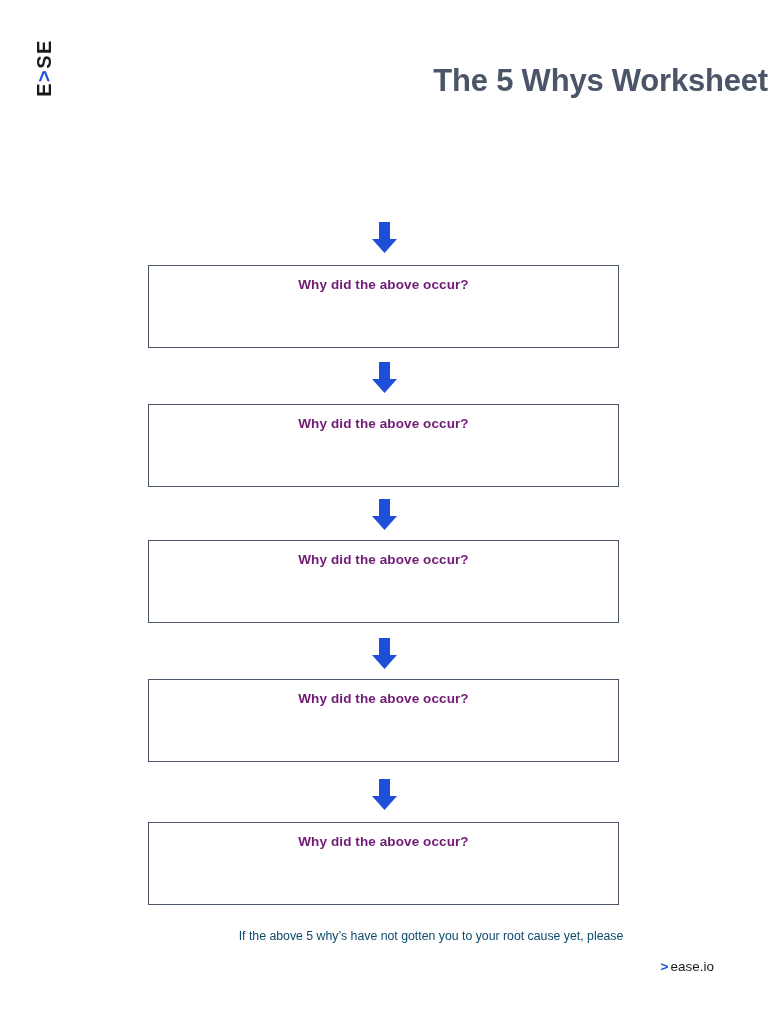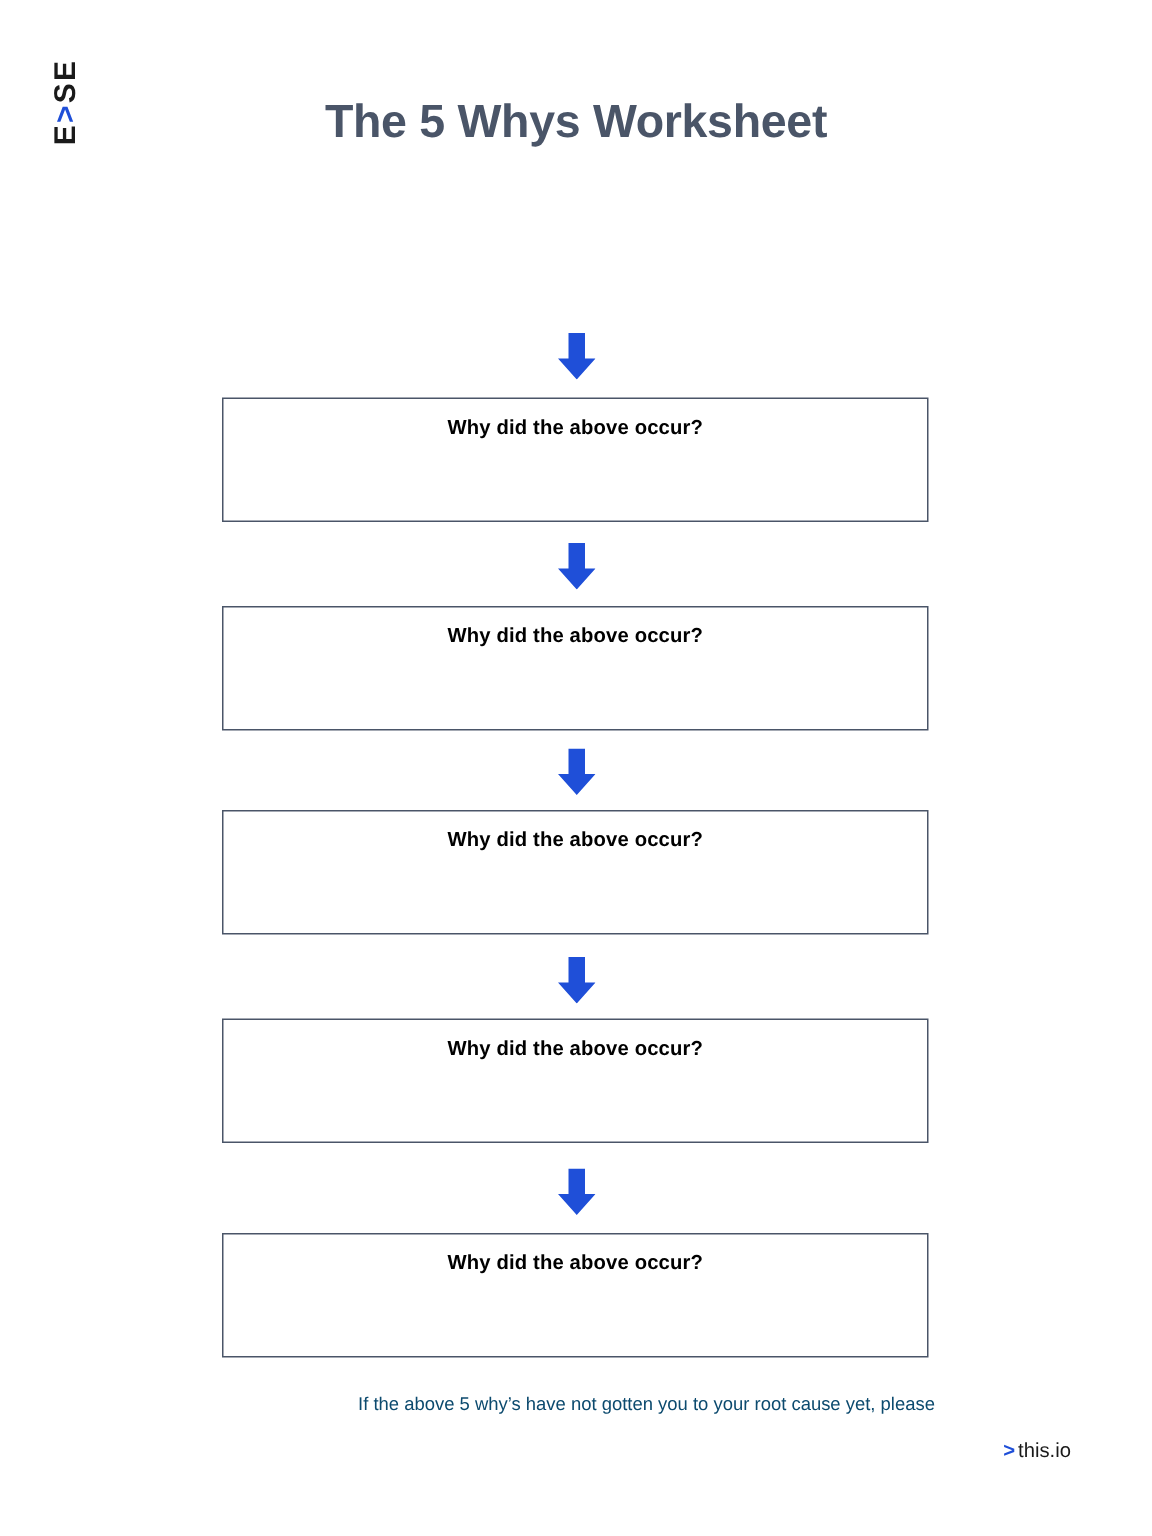--- a/index.html
+++ b/index.html
@@ -44,21 +44,21 @@
   #logo-rot .chev {
     color: #1f4fd8;
   }
 
   
   #page-title {
     position: absolute;
     left: 0;
     top: 63px;
     width: 768px;
-    text-align: center;
+    text-align: right;
     font-size: 31px;
     font-weight: 700;
     color: #4a5568;
     letter-spacing: -0.2px;
   }
 
   
   .wk-box {
     position: absolute;
     left: 148px;
@@ -83,21 +83,21 @@
   }
   .box-problem .box-label {
     color: #1f4fd8;
   }
 
   .box-why {
     border: 1.6px solid #4a5568;
     height: 83px;
   }
   .box-why .box-label {
-    color: #000000;
+    color: #701a75;
   }
 
   
   .arrow-down {
     position: absolute;
     left: 372px;
     width: 25px;
     height: 31px;
   }
   .arrow-down svg {
@@ -201,15 +201,15 @@
 
   <div class="wk-box box-why" style="top:822px;">
     <div class="box-label">Why did the above occur?</div>
     <div class="box-field"></div>
   </div>
 
   <div id="footer-note">
     <span class="fn-line">If the above 5 why’s have not gotten you to your root cause yet, please</span>
   </div>
 
-  <div id="brand-footer"><span class="chev">&gt;</span><span>this.io</span></div>
+  <div id="brand-footer"><span class="chev">&gt;</span><span>ease.io</span></div>
 
 </div>
 
 </body></html>

